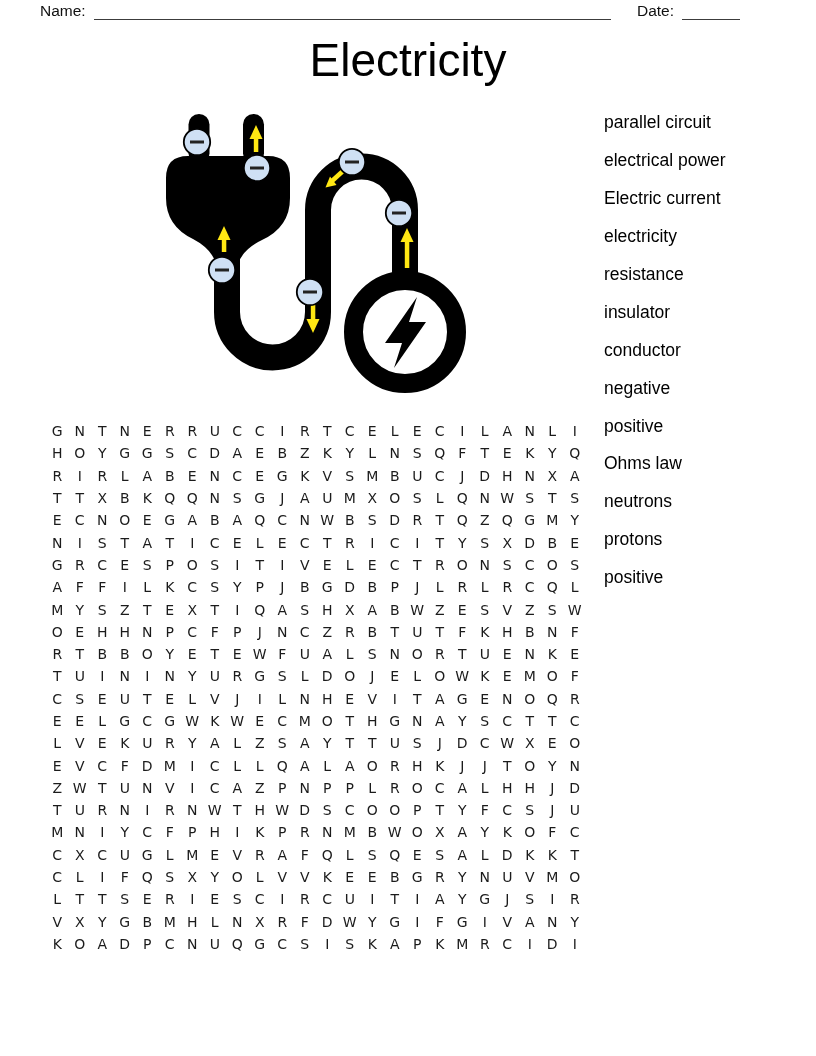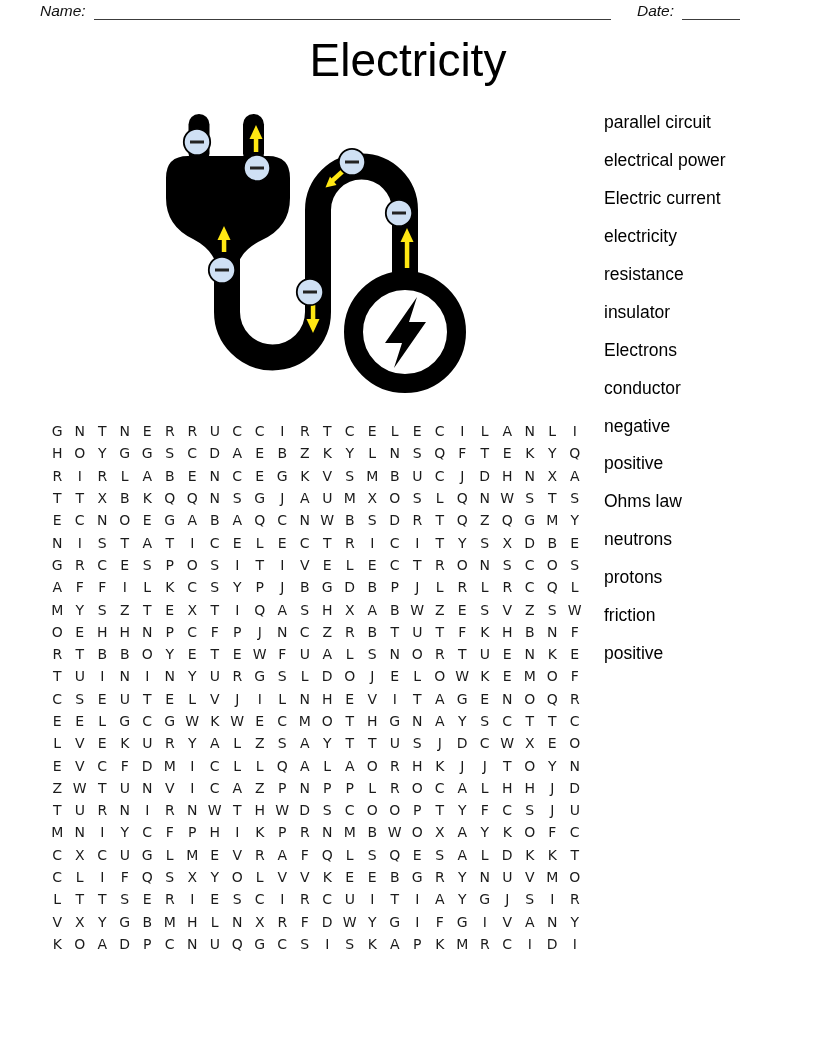--- a/index.html
+++ b/index.html
@@ -5,21 +5,21 @@
   html, body { margin:0; padding:0; }
   body {
     width:816px; height:1056px; position:relative; overflow:hidden;
     background:#ffffff; font-family:"Liberation Sans", sans-serif;
     --arrow:#ffe713; --electron-fill:#cfe0f4; --ink:#000000;
   }
   
   .header {
     position:absolute; left:40px; top:2px; width:700px;
     display:flex; align-items:flex-end;
-    font-size:15.5px; color:#111;font-style:italic;
+    font-size:15.5px; color:#111;
   }
   .hlabel { white-space:nowrap; padding-bottom:1px; }
   .hline  { border-bottom:1.6px solid #3c3c3c; height:15px; }
   .name-line { flex:1; margin:0 26px 1px 8px; }
   .date-line { width:58px; margin:0 0 1px 8px; }
   
   .title {
     position:absolute; top:33px; left:0; width:816px;
     text-align:center; font-size:46px; font-weight:400; color:#000;
   }
@@ -690,22 +690,20 @@
     <span class="cell">I</span>
   </div>
 
 <ul class="words">
     <li>parallel circuit</li>
     <li>electrical power</li>
     <li>Electric current</li>
     <li>electricity</li>
     <li>resistance</li>
     <li>insulator</li>
-    <li>Electrons</li>
     <li>conductor</li>
     <li>negative</li>
     <li>positive</li>
     <li>Ohms law</li>
     <li>neutrons</li>
     <li>protons</li>
-    <li>friction</li>
     <li>positive</li>
   </ul>
 
 </body></html>

